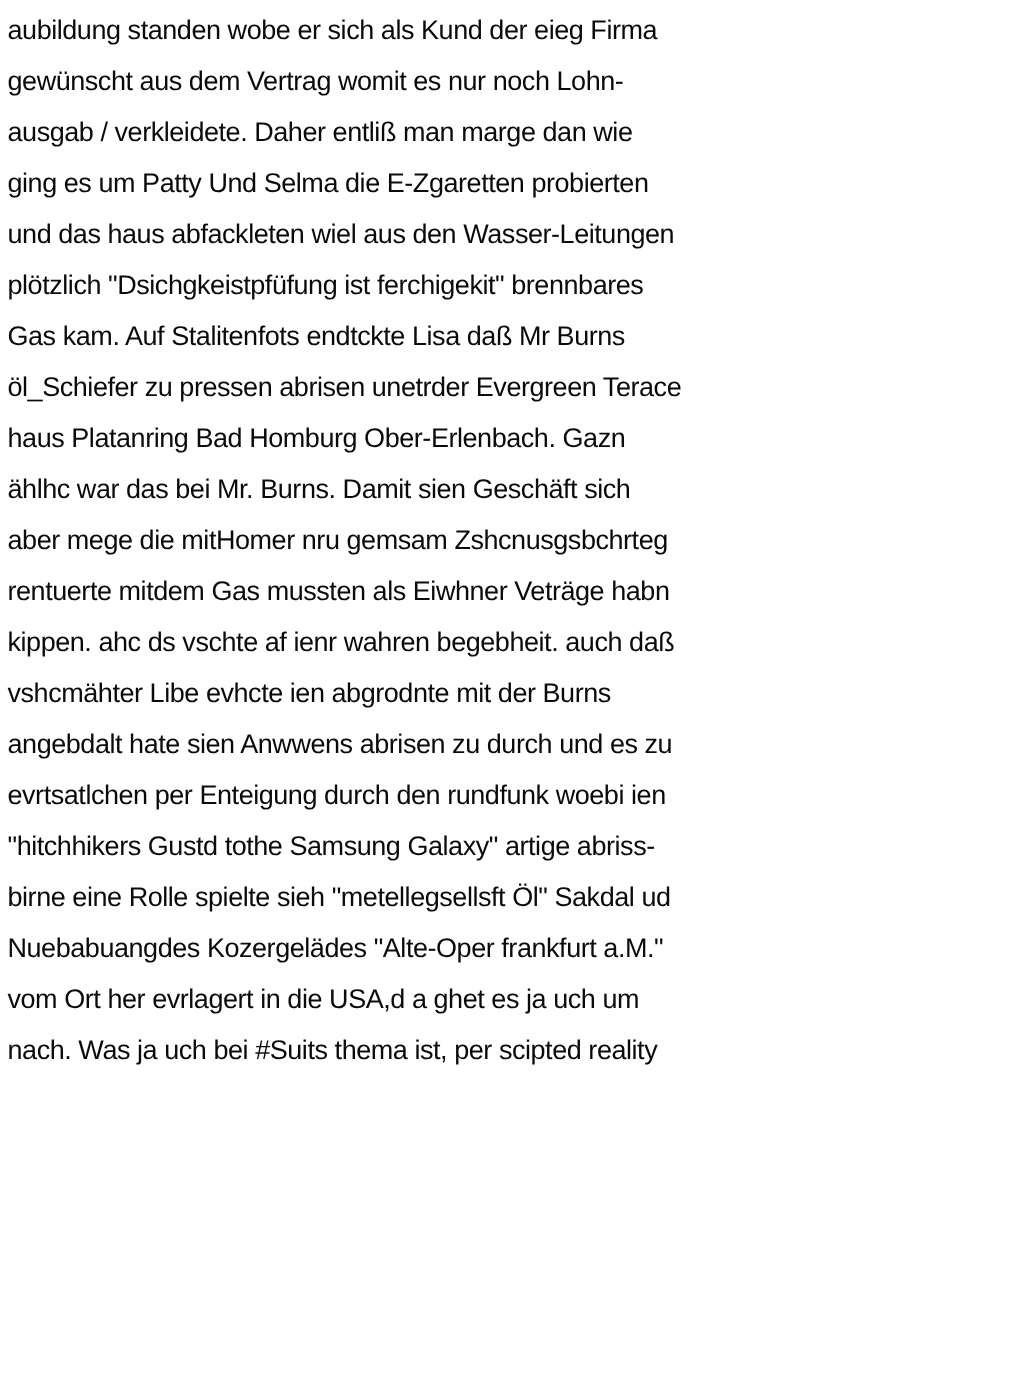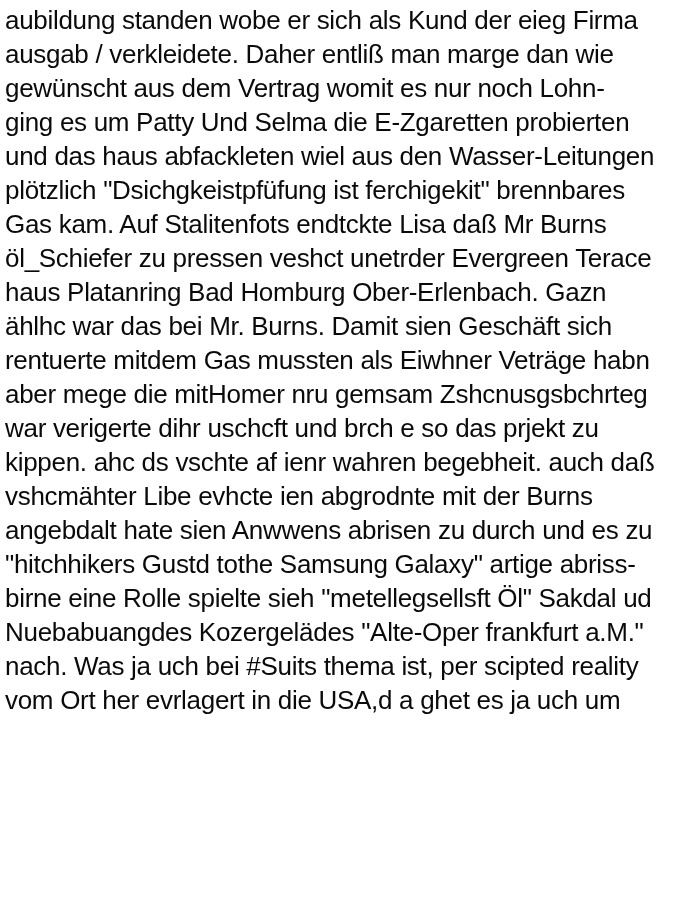--- a/index.html
+++ b/index.html
@@ -8,48 +8,48 @@
     background: #ffffff;
   }
   body {
     width: 684px;
     height: 920px;
     overflow: hidden;
   }
   .text-block {
     padding: 3px 0 0 5px;
     font-family: "Liberation Sans", "DejaVu Sans", sans-serif;
-    font-size: 26px;
+    font-size: 18px;
     line-height: 34px;
     color: #0a0a0a;
     letter-spacing: -0.3px;
   }
   .text-line {
     white-space: pre;
     height: 34px;
   }
 </style>
 </head>
 <body>
 
 <div class="text-block">
     <div class="text-line">aubildung standen wobe er sich als Kund der eieg Firma</div>
+    <div class="text-line">gewünscht aus dem Vertrag womit es nur noch Lohn-</div>
     <div class="text-line">ausgab / verkleidete. Daher entliß man marge dan wie</div>
-    <div class="text-line">gewünscht aus dem Vertrag womit es nur noch Lohn-</div>
     <div class="text-line">ging es um Patty Und Selma die E-Zgaretten probierten</div>
     <div class="text-line">und das haus abfackleten wiel aus den Wasser-Leitungen</div>
     <div class="text-line">plötzlich "Dsichgkeistpfüfung ist ferchigekit" brennbares</div>
     <div class="text-line">Gas kam. Auf Stalitenfots endtckte Lisa daß Mr Burns</div>
-    <div class="text-line">öl_Schiefer zu pressen veshct unetrder Evergreen Terace</div>
+    <div class="text-line">öl_Schiefer zu pressen abrisen unetrder Evergreen Terace</div>
     <div class="text-line">haus Platanring Bad Homburg Ober-Erlenbach. Gazn</div>
     <div class="text-line">ählhc war das bei Mr. Burns. Damit sien Geschäft sich</div>
+    <div class="text-line">aber mege die mitHomer nru gemsam Zshcnusgsbchrteg</div>
     <div class="text-line">rentuerte mitdem Gas mussten als Eiwhner Veträge habn</div>
-    <div class="text-line">aber mege die mitHomer nru gemsam Zshcnusgsbchrteg</div>
-    <div class="text-line">war verigerte dihr uschcft und brch e so das prjekt zu</div>
     <div class="text-line">kippen. ahc ds vschte af ienr wahren begebheit. auch daß</div>
     <div class="text-line">vshcmähter Libe evhcte ien abgrodnte mit der Burns</div>
     <div class="text-line">angebdalt hate sien Anwwens abrisen zu durch und es zu</div>
+    <div class="text-line">evrtsatlchen per Enteigung durch den rundfunk woebi ien</div>
     <div class="text-line">"hitchhikers Gustd tothe Samsung Galaxy" artige abriss-</div>
     <div class="text-line">birne eine Rolle spielte sieh "metellegsellsft Öl" Sakdal ud</div>
     <div class="text-line">Nuebabuangdes Kozergelädes "Alte-Oper frankfurt a.M."</div>
+    <div class="text-line">vom Ort her evrlagert in die USA,d a ghet es ja uch um</div>
     <div class="text-line">nach. Was ja uch bei #Suits thema ist, per scipted reality</div>
-    <div class="text-line">vom Ort her evrlagert in die USA,d a ghet es ja uch um</div>
   </div>
 
 </body></html>

